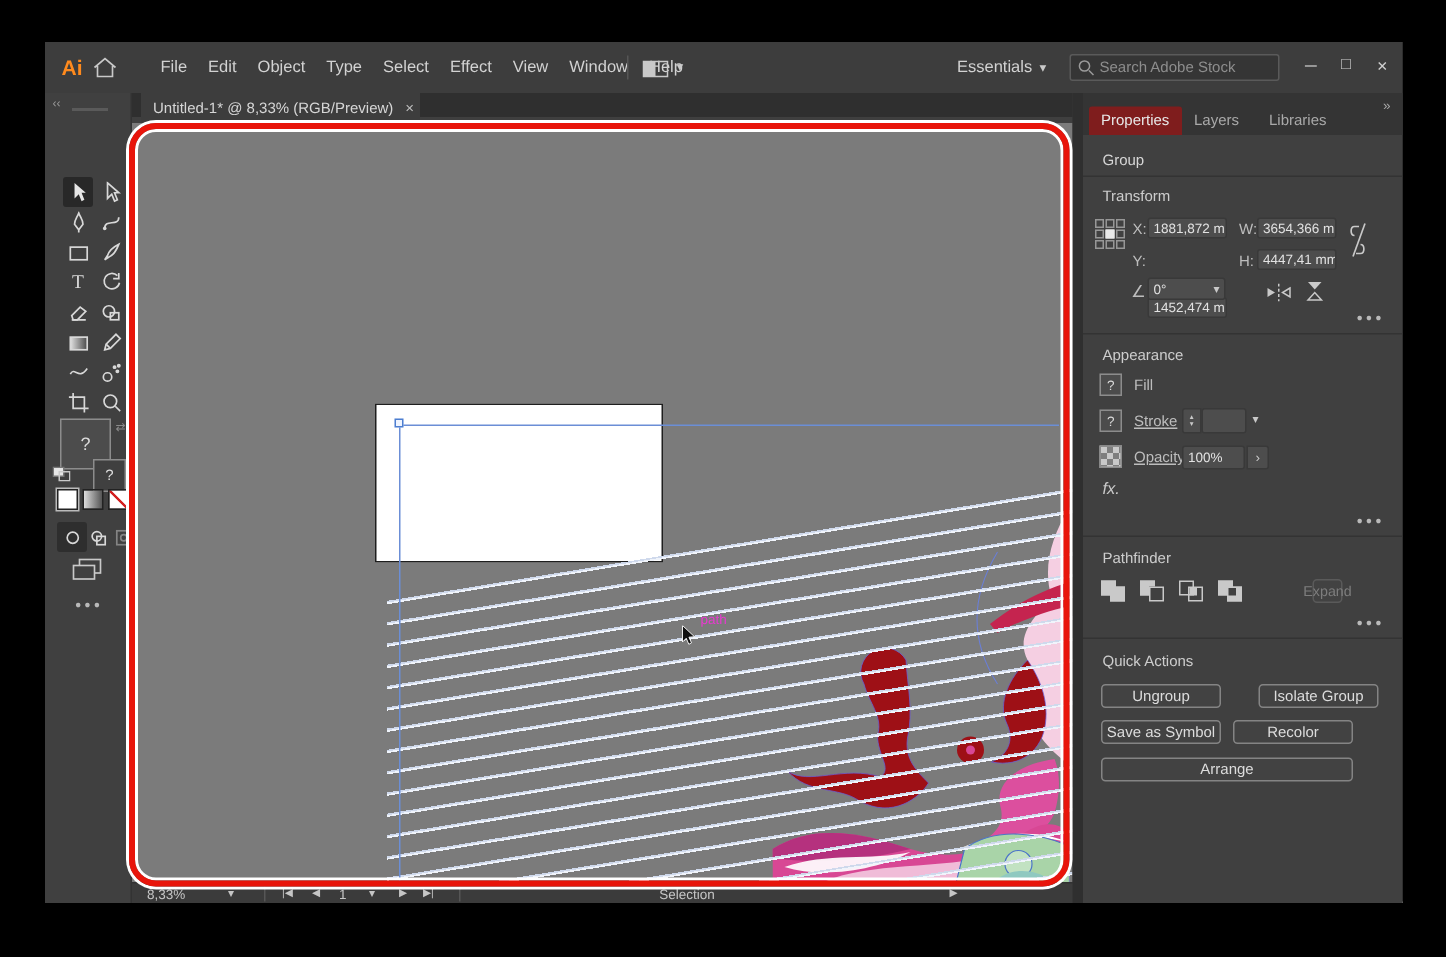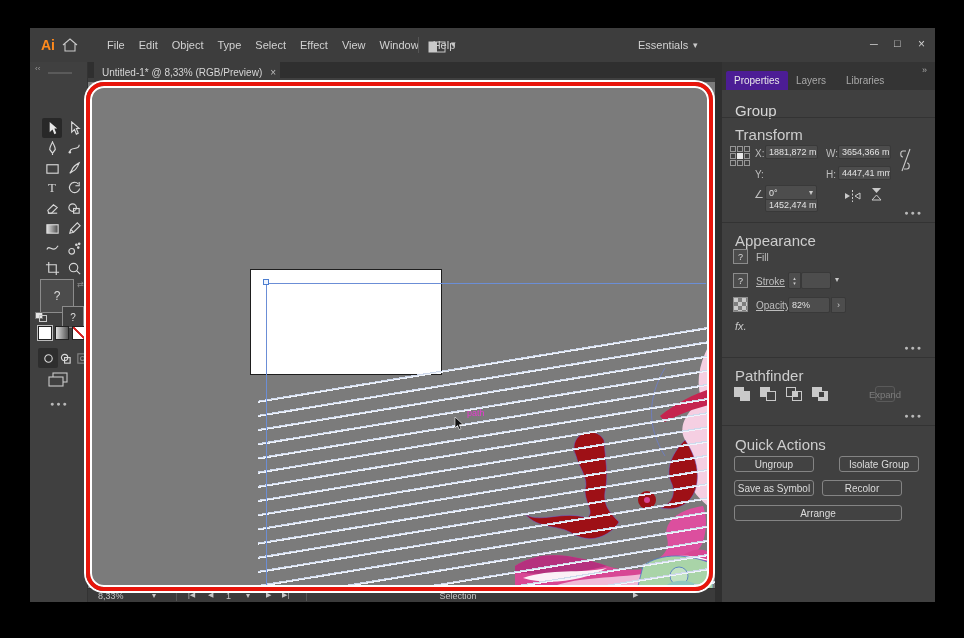--- a/index.html
+++ b/index.html
@@ -61,22 +61,22 @@
                background:#3b3b3b; border-top:1px solid #323232; }
   #statusbar span { position:absolute; color:#c6c6c6; font-size:9px; top:2px; }
   .st-sep { position:absolute; top:2px; width:1px; height:10px; background:#565656; }
 
   
   #pgap { position:absolute; left:685px; top:34px; width:7px; height:540px; background:#2f2f2f; }
   #rpanel { position:absolute; left:692px; top:34px; width:213px; height:540px; background:#404040; }
   #ptabs { position:absolute; left:0; top:0; width:213px; height:28px; background:#343434; }
   .ptab { position:absolute; top:9px; height:19px; display:flex; align-items:center;
           justify-content:center; font-size:10px; color:#a9a9a9; padding:0 8px; }
-  .ptab.active { background:#4c1d95; color:#e8e8e8; border-radius:2px 2px 0 0; }
-  .sec-title { position:absolute; color:#cdcdcd; font-size:15px; }
+  .ptab.active { background:#7f1d1d; color:#e8e8e8; border-radius:2px 2px 0 0; }
+  .sec-title { position:absolute; color:#cdcdcd; font-size:10px; }
   .plabel { position:absolute; color:#bdbdbd; font-size:10px; }
   .pdivider { position:absolute; left:0; width:213px; height:1px; background:#333; }
   .field { position:absolute; background:#4d4d4d; border:1px solid #393939; border-radius:2px;
            color:#e2e2e2; font-size:9px; display:flex; align-items:center; padding:0 3px;
            white-space:nowrap; overflow:hidden; }
   .more { position:absolute; color:#b9b9b9; font-size:7px; letter-spacing:2px; }
   .qabtn { position:absolute; height:16px; background:#424242; border:1px solid #848484;
            border-radius:3px; color:#dcdcdc; font-size:10px; display:flex; align-items:center;
            justify-content:center; }
   .refgrid { position:absolute; left:8px; top:84px; display:grid;
@@ -123,20 +123,27 @@
       <div class="abs tb-sep" style="left:388px; top:9px;"></div>
       <span class="abs" style="left:398px; top:11px;">
         <svg width="18" height="12" viewBox="0 0 18 12">
             <rect x="1" y="1" width="16" height="10" fill="none" stroke="#c9c9c9"></rect>
             <rect x="1" y="1" width="8" height="10" fill="#c9c9c9"></rect>
           </svg>
       </span>
       <span class="abs" style="left:421px; top:11px; color:#c9c9c9; font-size:9px;">▾</span>
       <span class="abs" style="left:608px; top:11px; color:#d2d2d2; font-size:11px;">Essentials</span>
       <span class="abs" style="left:663px; top:12px; color:#c9c9c9; font-size:9px;">▾</span>
+      <div id="searchbox">
+        <svg width="12" height="12" viewBox="0 0 12 12">
+            <circle cx="5" cy="5" r="3.4" fill="none" stroke="#9a9a9a"></circle>
+            <path d="M8,8 L11,11" stroke="#9a9a9a"></path>
+          </svg>
+        <input type="text" placeholder="Search Adobe Stock" style="">
+      </div>
       <span class="abs wctl" style="left:840px; top:10px;">─</span>
       <span class="abs wctl" style="left:864px; top:9px;">□</span>
       <span class="abs wctl" style="left:888px; top:9px; font-size:12px;">×</span>
     </div>
 
     <div id="toolstrip">
       <span class="abs" style="left:5px; top:2px; color:#9a9a9a; font-size:8px;">‹‹</span>
       <div class="abs" style="left:18px; top:10px; width:24px; height:2px; background:#5a5a5a;"></div>
 
       <div class="tool active" style="left:12px; top:56px;">
@@ -398,21 +405,21 @@
       <div class="qbox" style="left:11px; top:211px; width:15px; height:15px; font-size:9px;">?</div>
       <span class="plabel underl" style="left:34px; top:214px;">Stroke</span>
       <div class="abs" style="left:66px; top:210px; width:13px; height:17px; background:#4d4d4d; border:1px solid #393939; border-radius:2px 0 0 2px; display:flex; flex-direction:column; align-items:center; justify-content:center;">
         <span style="color:#c9c9c9; font-size:5px; line-height:5px;">▴</span>
         <span style="color:#c9c9c9; font-size:5px; line-height:5px;">▾</span>
       </div>
       <div class="field" style="left:79px; top:210px; width:30px; height:17px;"></div>
       <span class="abs" style="left:113px; top:213px; color:#c9c9c9; font-size:8px;">▾</span>
       <div class="abs checker" style="left:11px; top:235px; width:15px; height:15px;"></div>
       <span class="plabel underl" style="left:34px; top:238px;">Opacity</span>
-      <div class="field" style="left:66px; top:235px; width:42px; height:16px;">82%</div>
+      <div class="field" style="left:66px; top:235px; width:42px; height:16px;">100%</div>
       <div class="abs" style="left:109px; top:235px; width:15px; height:16px; background:#4d4d4d; border:1px solid #393939; border-radius:0 2px 2px 0; color:#c9c9c9; font-size:9px; display:flex; align-items:center; justify-content:center;">›</div>
       <span class="abs" style="left:13px; top:258px; color:#c9c9c9; font-size:11px; font-style:italic;">fx.</span>
       <span class="more" style="right:12px; top:282px;">●●●</span>
       <div class="pdivider" style="top:295px;"></div>
 
       <span class="sec-title" style="left:13px; top:305px;">Pathfinder</span>
       <div class="pfi" style="left:12px; top:325px;">
         <i class="f" style="left:0; top:0;"></i>
           <i class="f" style="left:6px; top:4px;"></i>
       </div>

